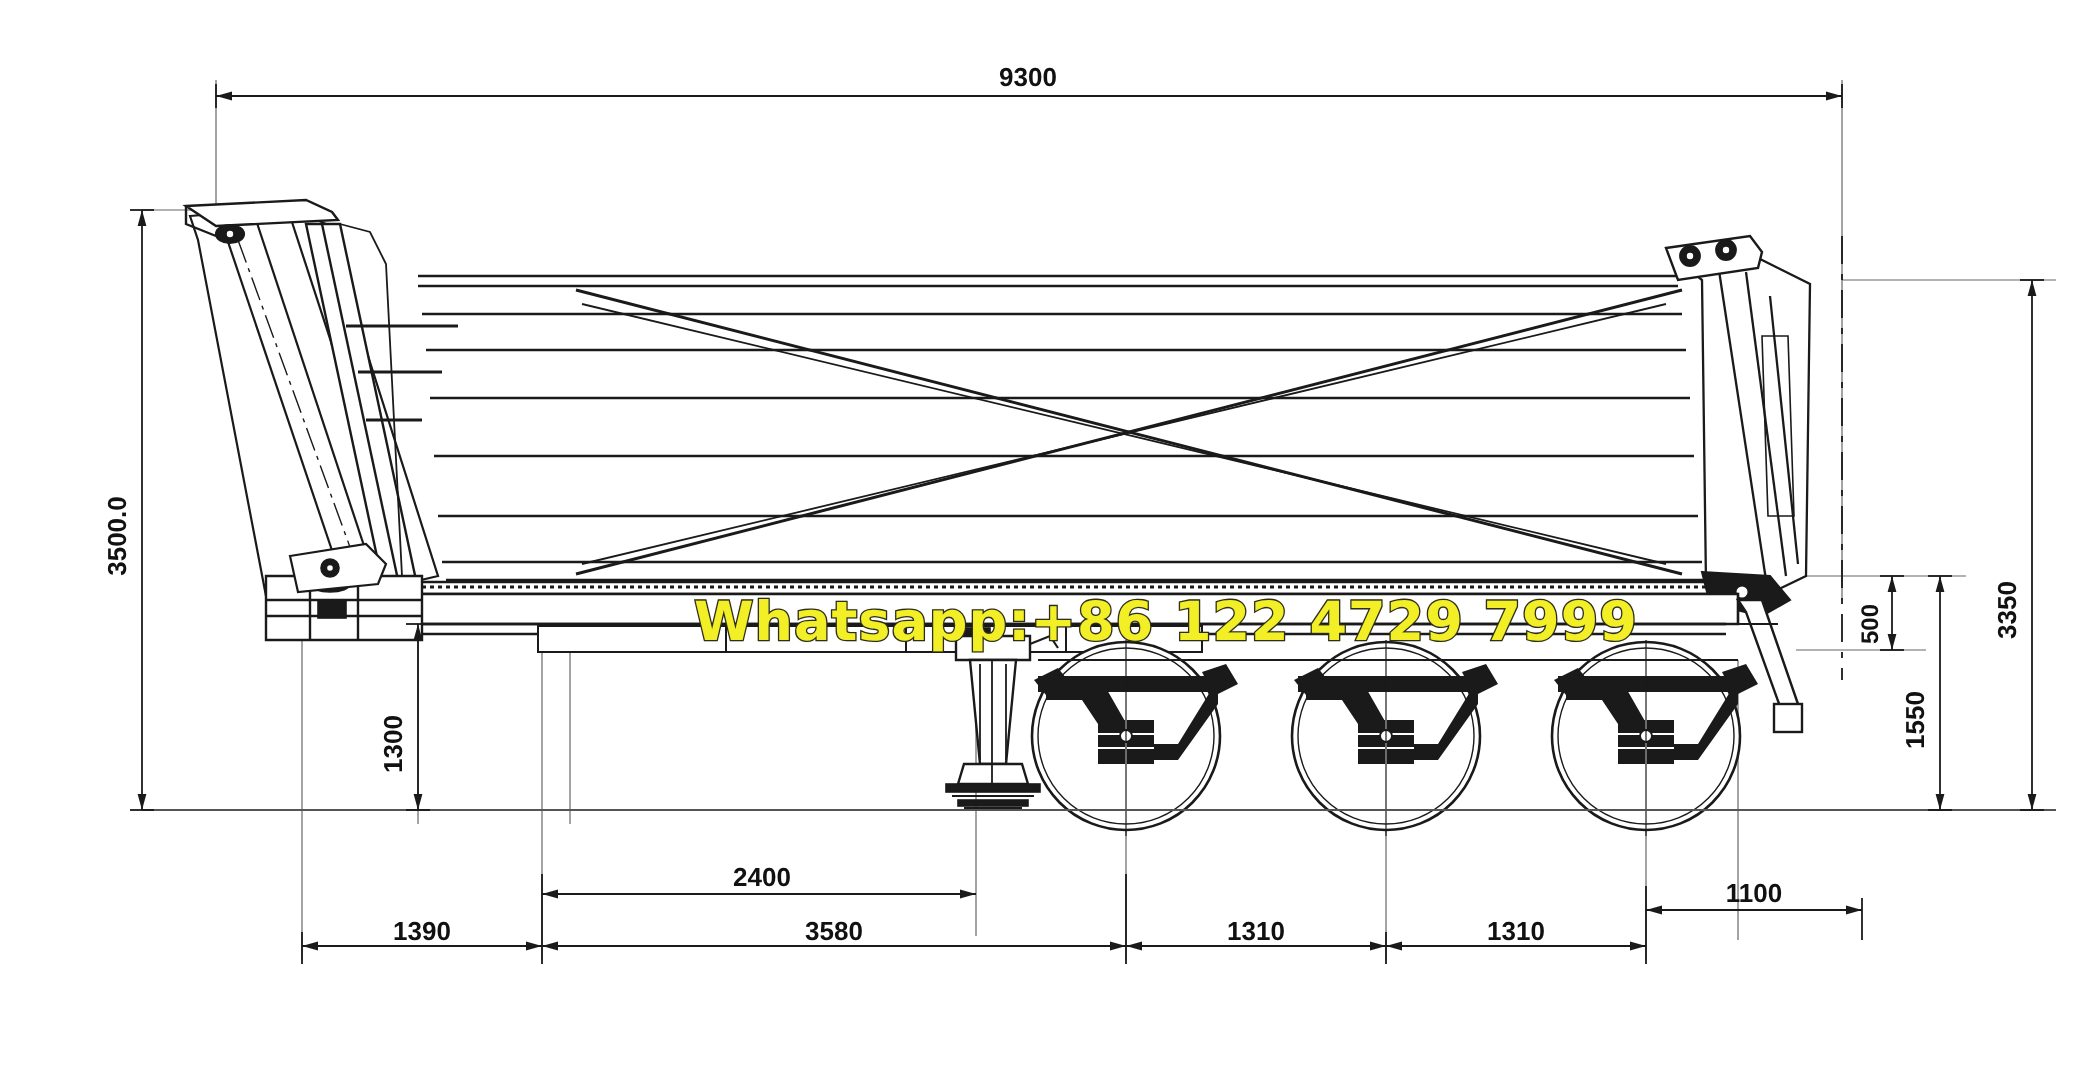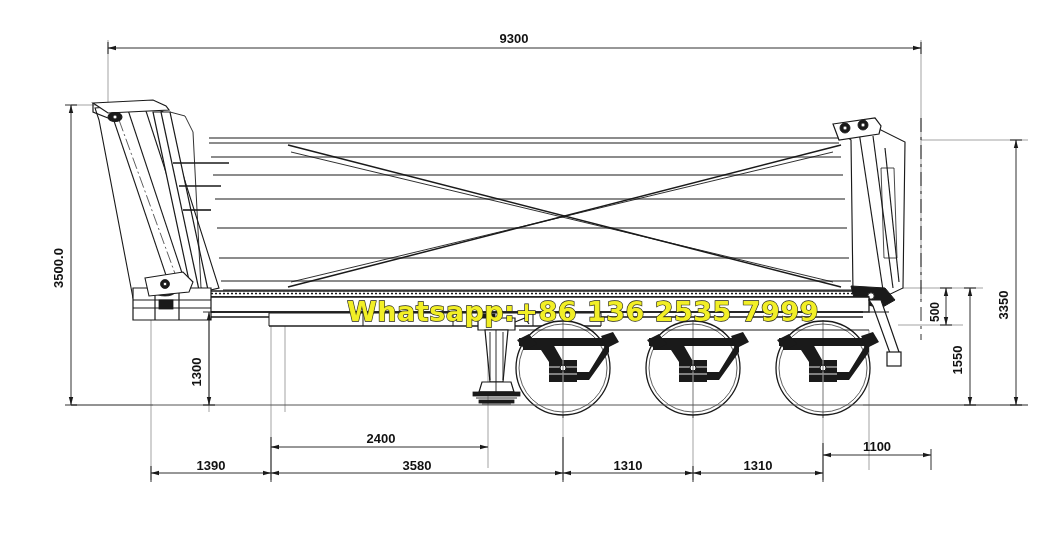--- a/index.html
+++ b/index.html
@@ -387,14 +387,14 @@
       <text x="844" y="451" font-size="13" text-anchor="middle">1100</text>
 
       <text x="975" y="305" font-size="13" text-anchor="middle" transform="rotate(-90 975 305)">3350</text>
 
       <text x="929" y="360" font-size="13" text-anchor="middle" transform="rotate(-90 929 360)">1550</text>
 
       <text x="906" y="312" font-size="12" text-anchor="middle" transform="rotate(-90 906 312)">500</text>
     </g>
   </svg>
 
-  <div class="wm">Whatsapp:+86 136 2535 7999</div>
+  <div class="wm">Whatsapp:+86 122 4729 7999</div>
 </div>
 
 </body></html>

